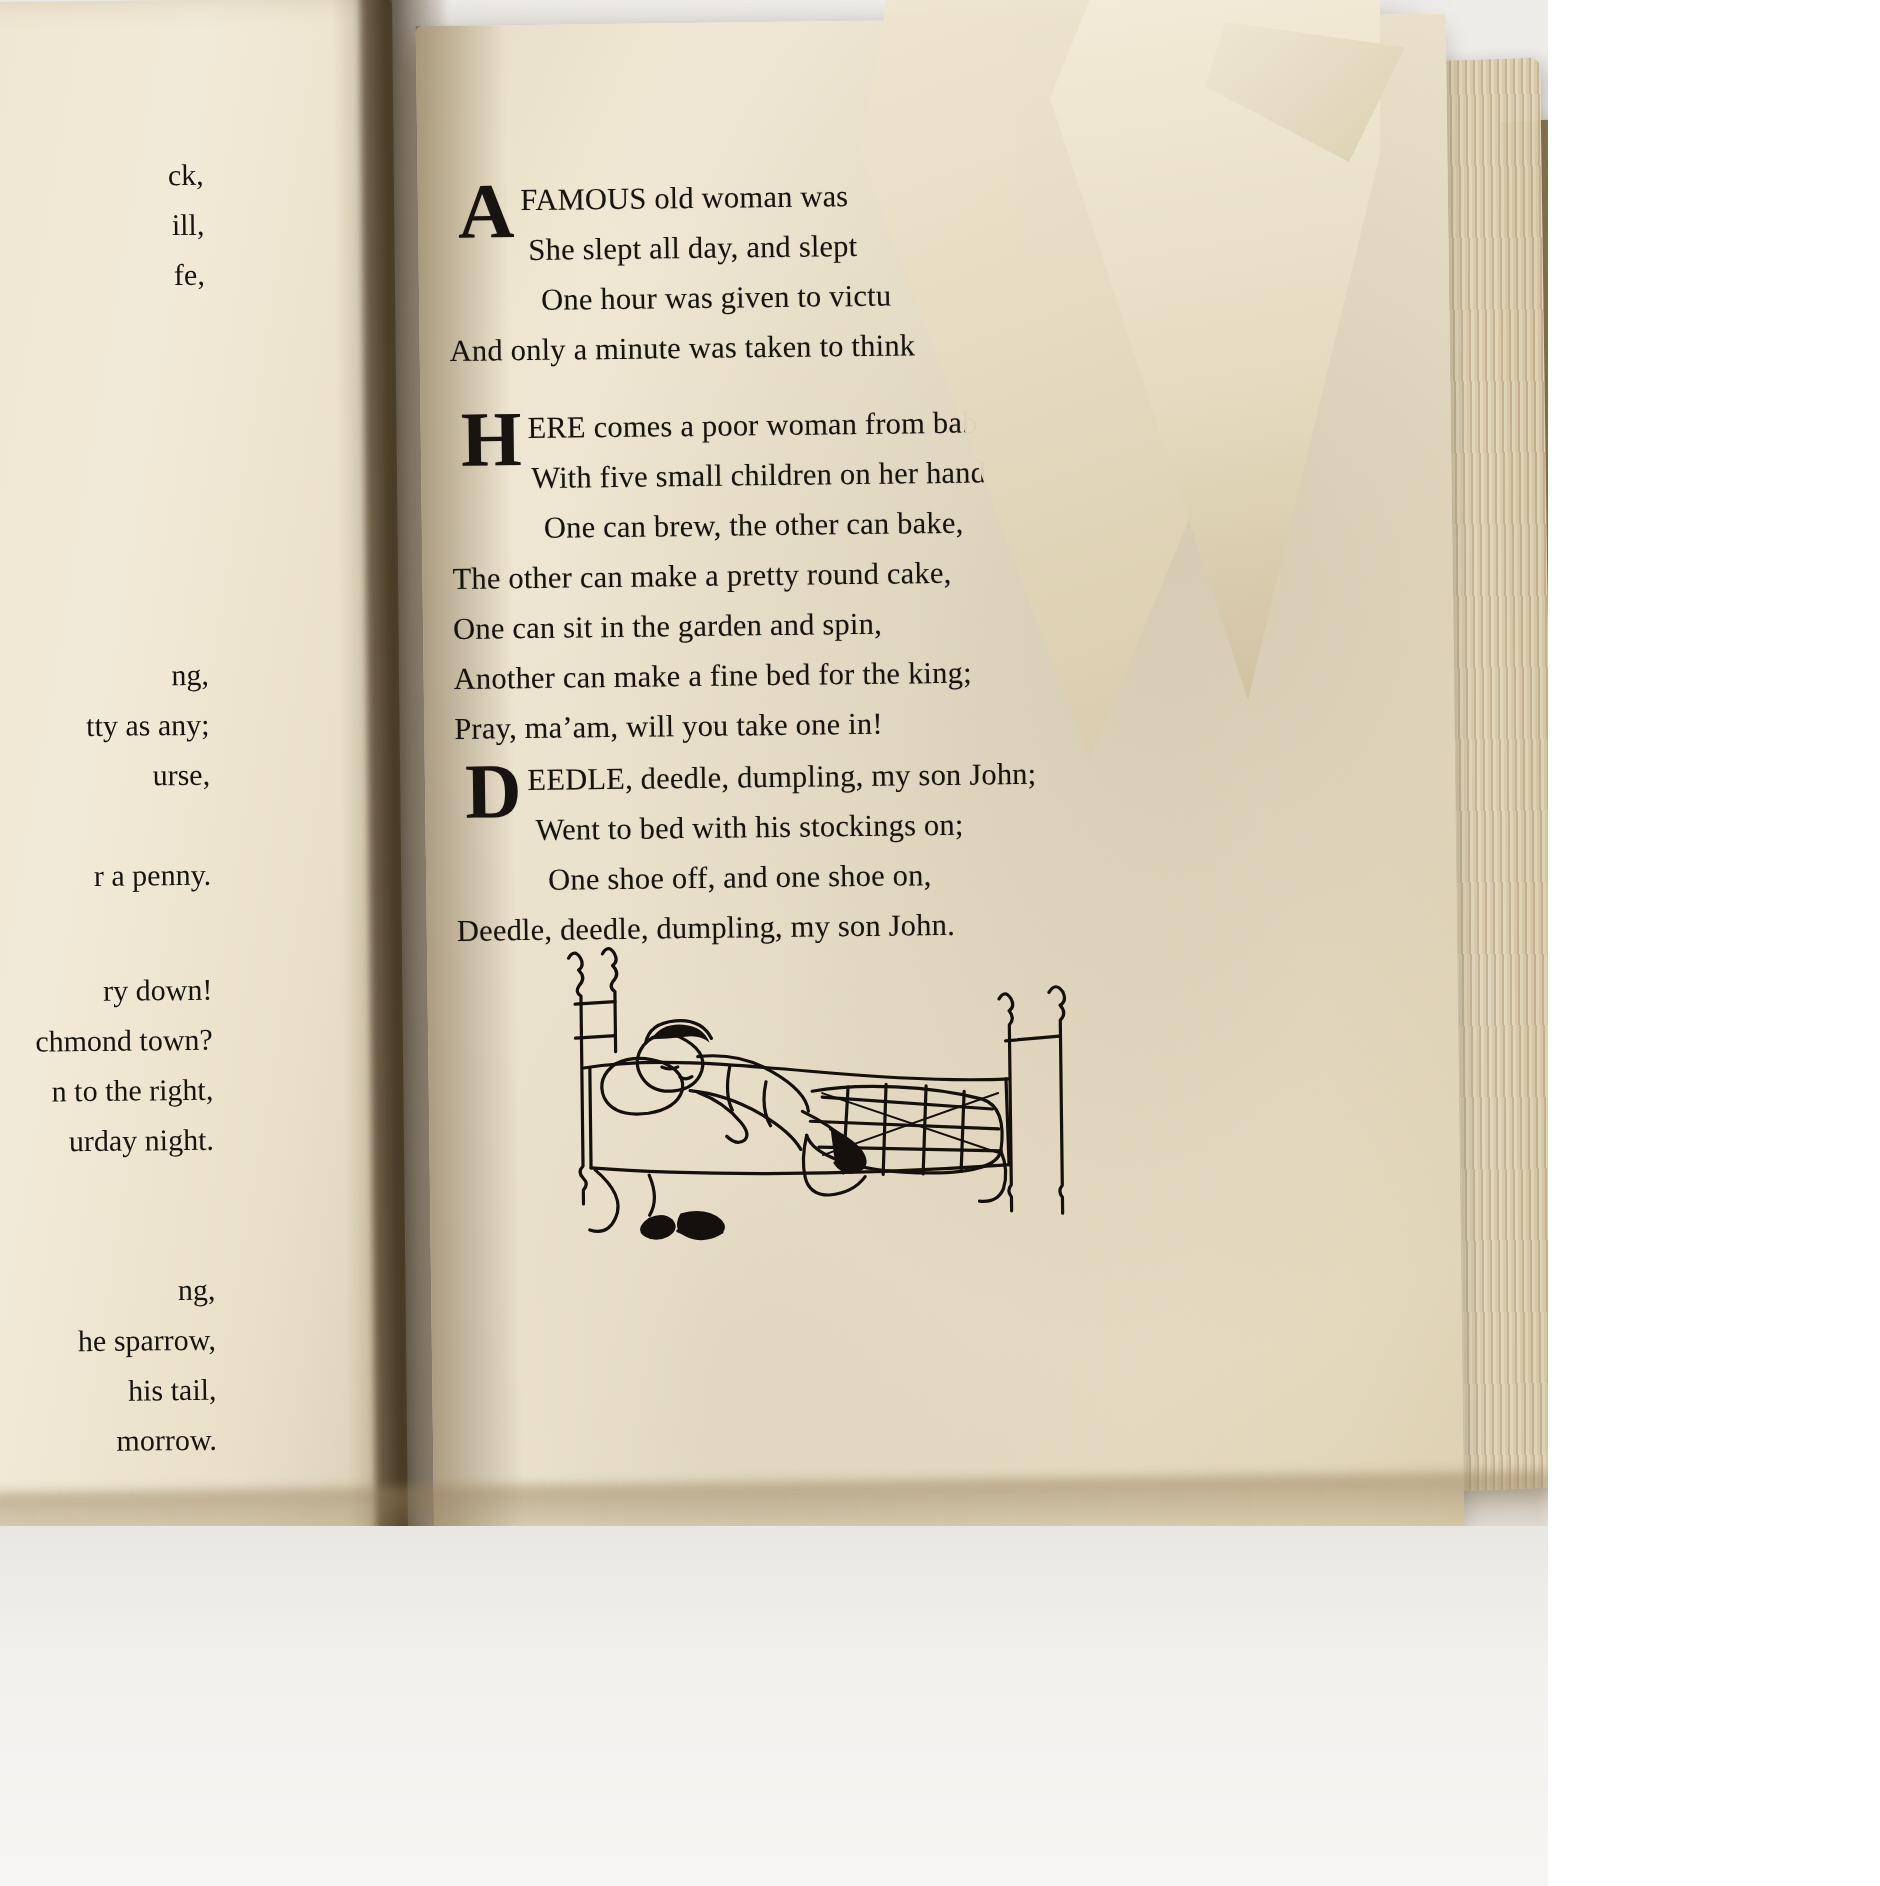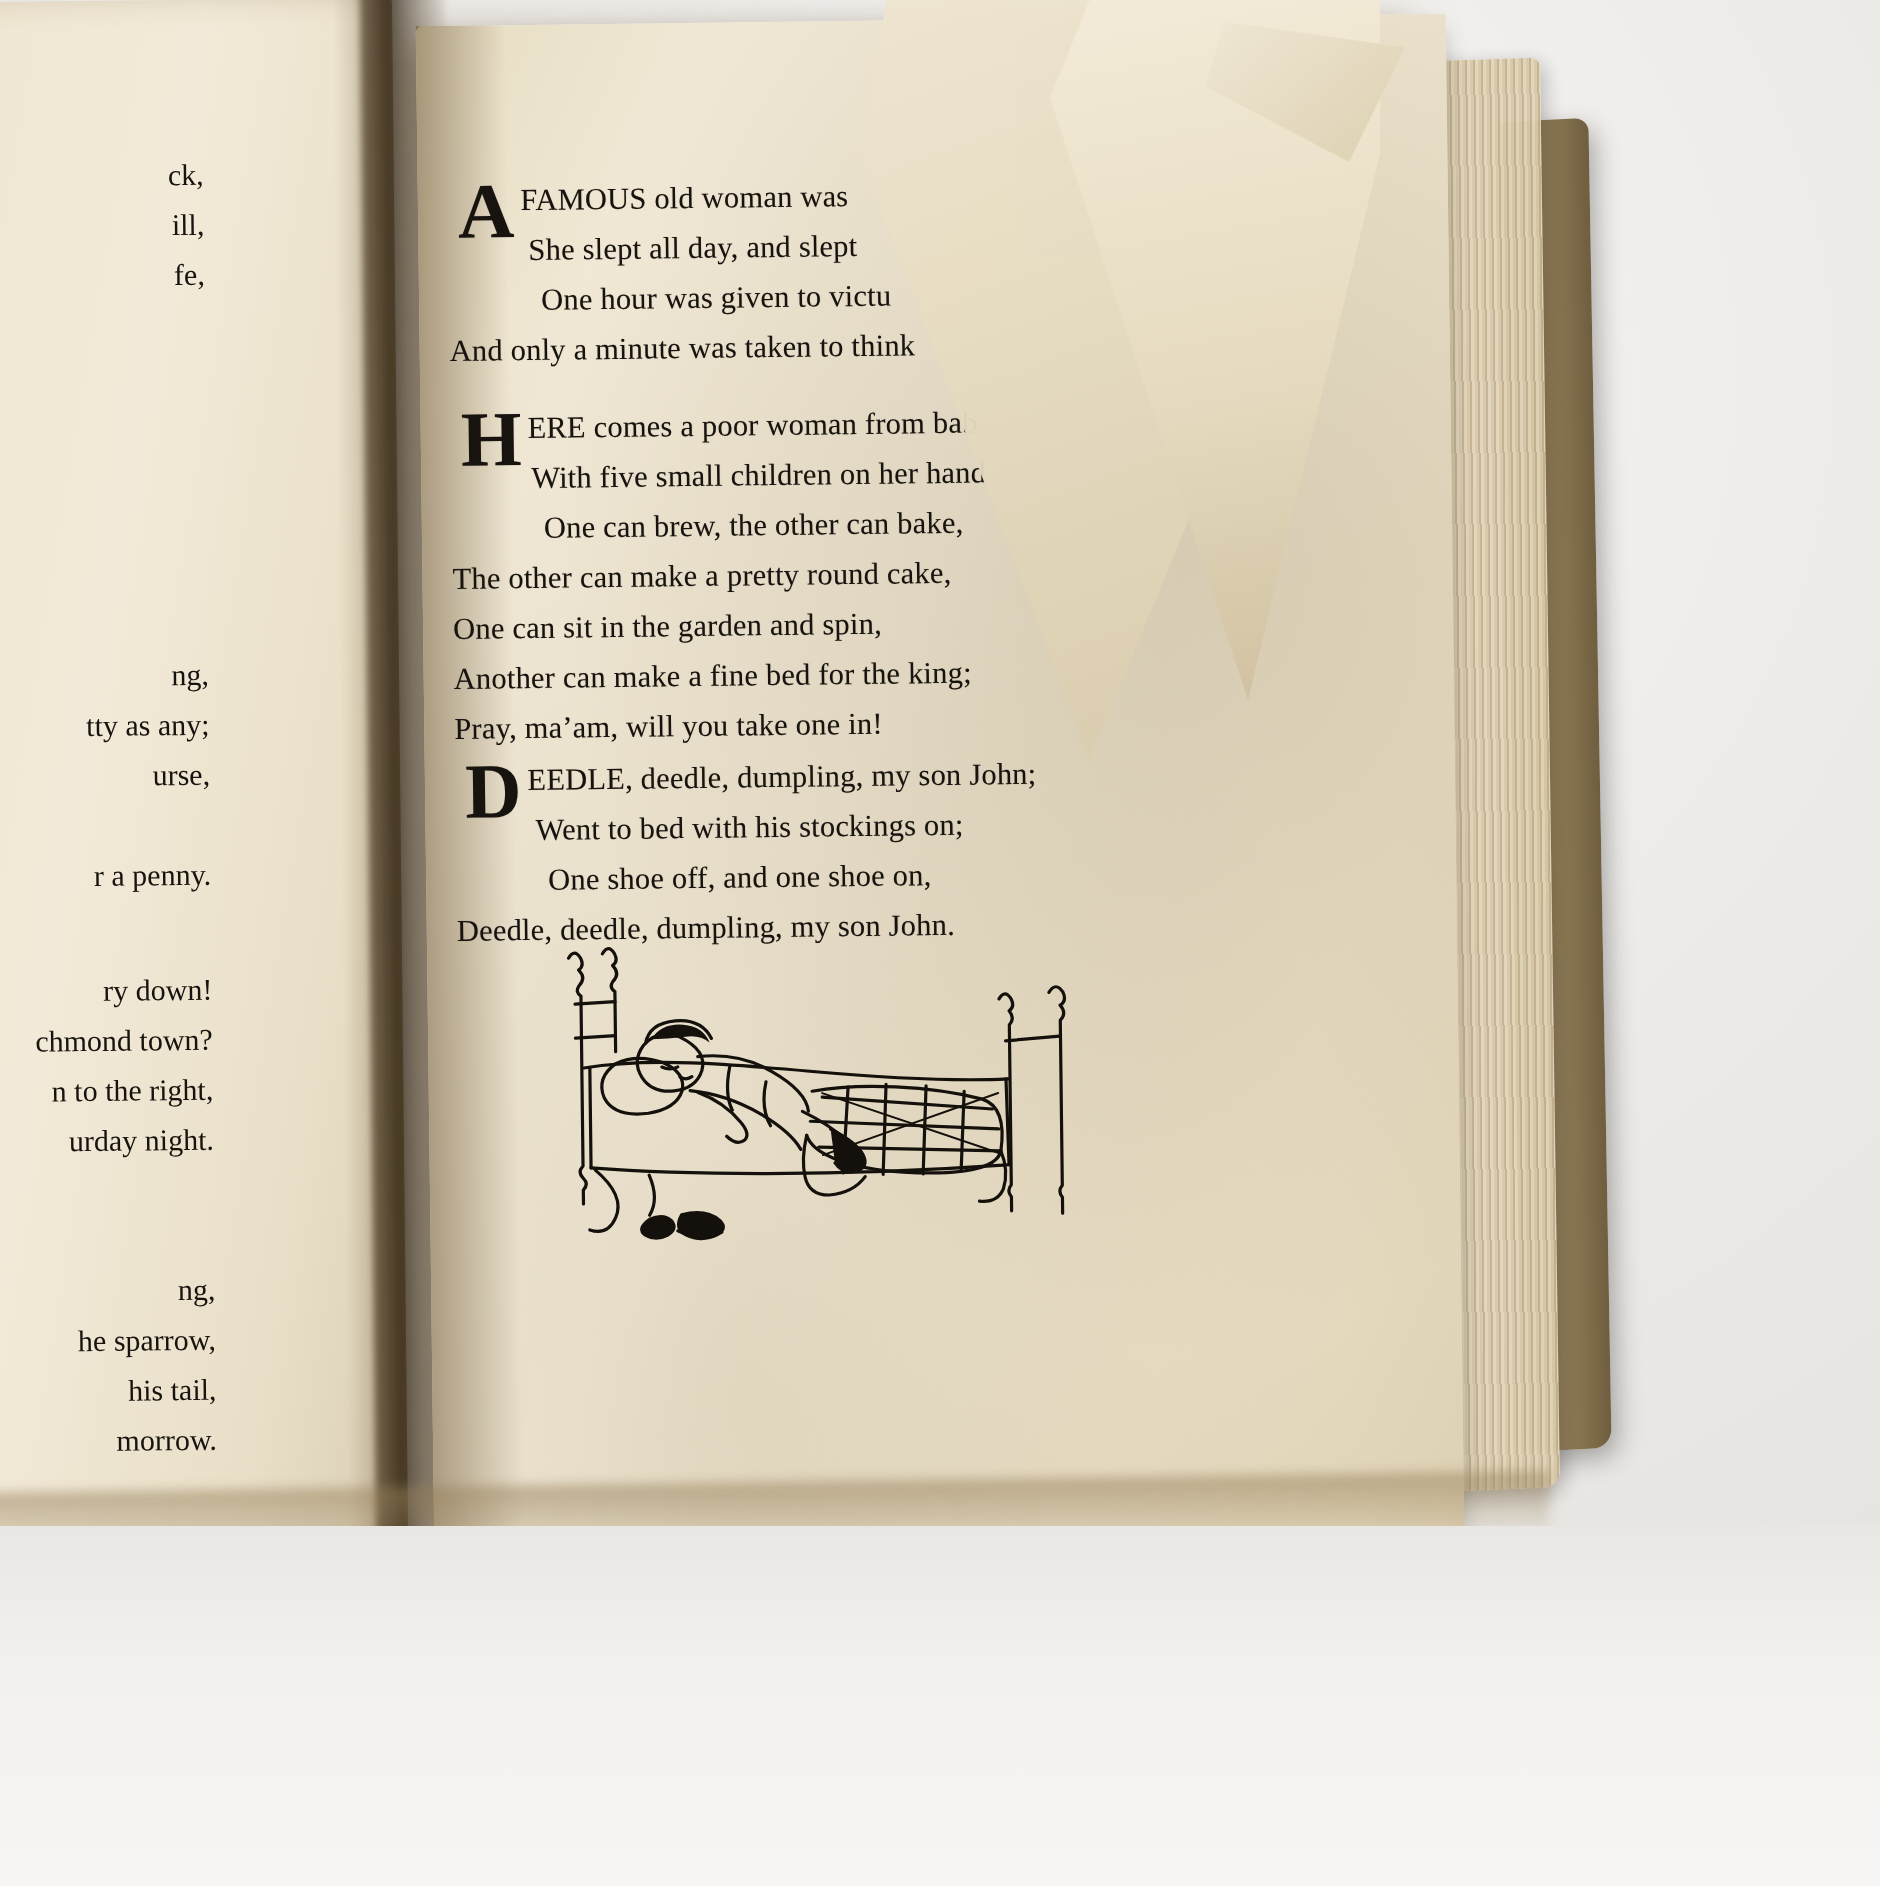--- a/index.html
+++ b/index.html
@@ -9,21 +9,21 @@
   }
   body {
     width: 1880px;
     height: 1886px;
     overflow: hidden;
     font-family: "Liberation Serif", serif;
   }
 
   #scene {
     position: relative;
-    width: 1880px;
+    width: 1548px;
     height: 1886px;
     background: #ef4444;
     overflow: hidden;
   }
 
   
   .table-surface {
     position: absolute;
     inset: 0;
     background:

